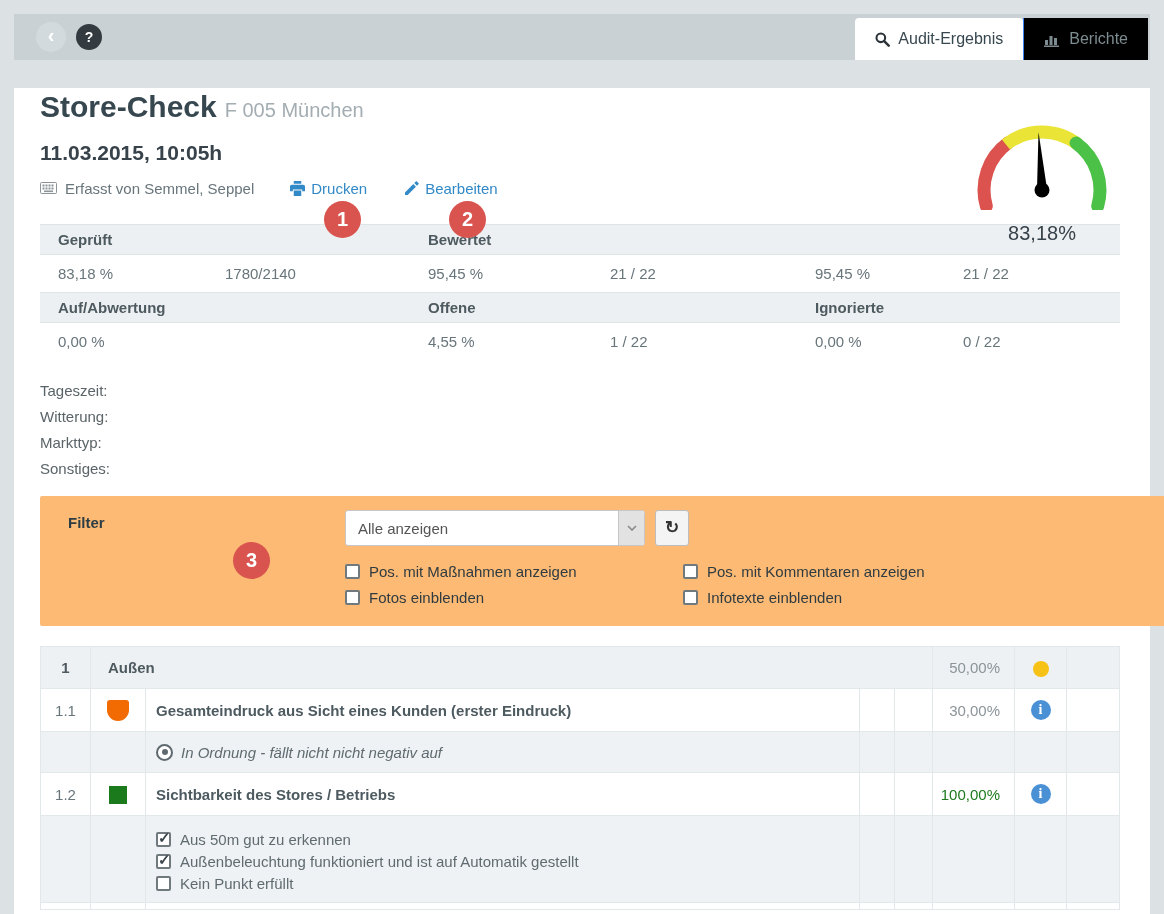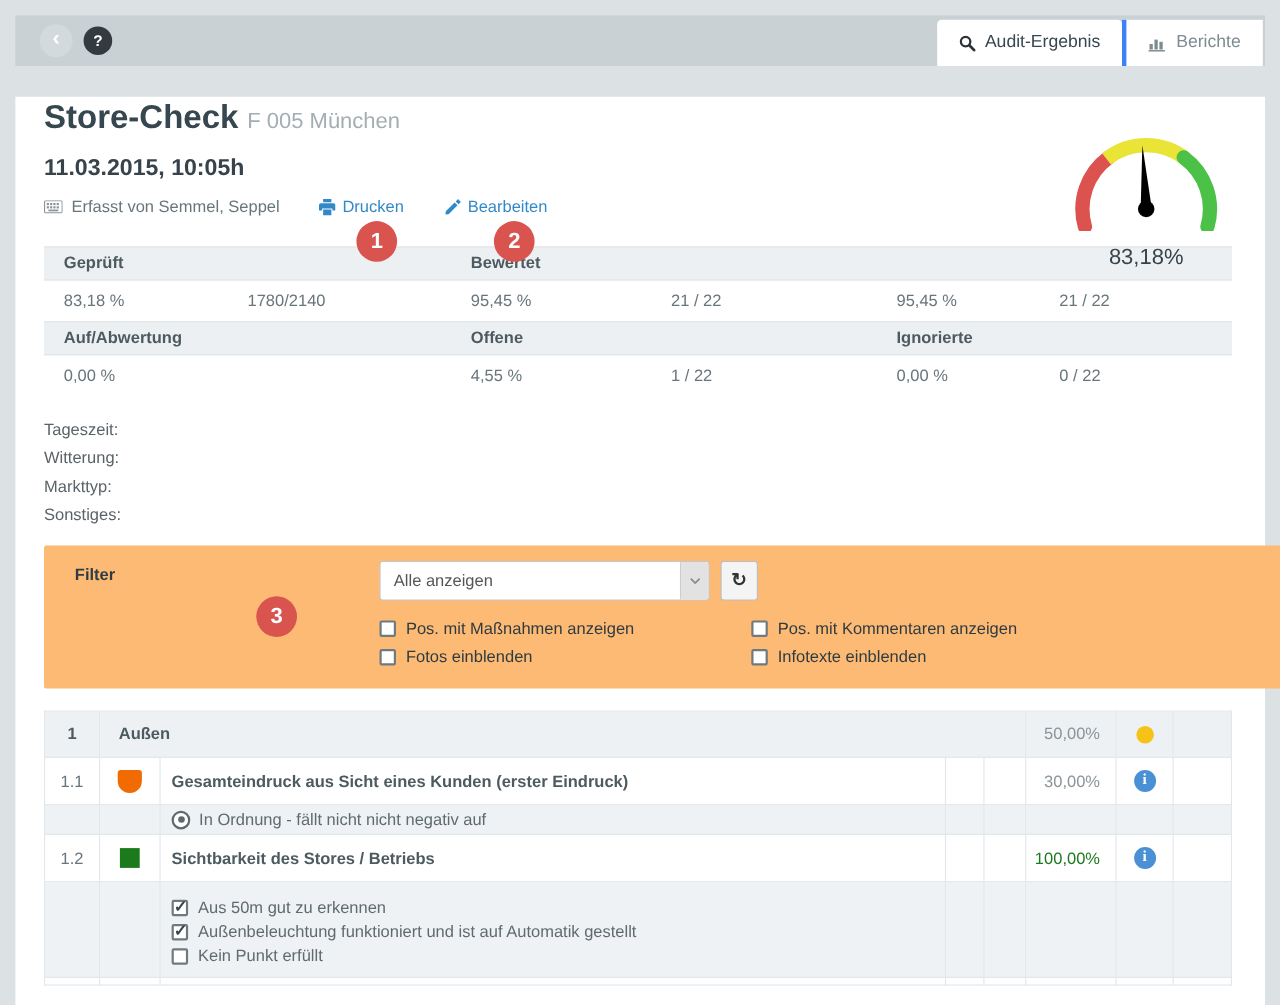--- a/index.html
+++ b/index.html
@@ -10,21 +10,21 @@
   
   .topbar { position:relative; height:46px; background:#c9d1d4; }
   .circle-btn { position:absolute; border-radius:50%; text-align:center; cursor:pointer; }
   .back-btn { left:22px; top:8px; width:30px; height:30px; background:#d2dadd; color:#fff;
     font-size:20px; line-height:27px; font-weight:bold; }
   .help-btn { left:62px; top:10px; width:26px; height:26px; background:#343b40; color:#fff;
     font-size:14px; line-height:26px; font-weight:bold; }
   .tabs { position:absolute; right:2px; bottom:0; display:flex; height:42px; }
   .tab { display:flex; align-items:center; gap:8px; padding:0 20px; font-size:16px; cursor:pointer; }
   .tab.active { background:#fff; border-radius:4px 4px 0 0; color:#37474f; }
-  .tab.inactive { background:#ffffff; border-left:4px solid #3b82f6; color:#7d8c91; }
+  .tab.inactive { background:#000000; border-left:1px solid #3b82f6; color:#7d8c91; }
   .tab svg { display:block; }
 
   
   .card { position:relative; background:#fff; height:854px; padding:0 30px 0 26px; }
 
   .page-title { margin-top:28px; font-size:30px; line-height:38px; color:#37474f; }
   .page-subtitle { font-size:20px; color:#a3adb2; font-weight:normal; margin-left:8px; }
   .date-line { margin-top:12px; font-size:21px; font-weight:bold; color:#37424a; }
 
   .meta-row { position:relative; margin-top:13px; height:20px; display:flex; align-items:center;
@@ -100,21 +100,21 @@
   td.t-info { text-align:center; }
   .shield-orange { display:inline-block; width:22px; height:21px; background:#f26a02;
     border-radius:3px 3px 11px 11px; vertical-align:middle; }
   .square-green { display:inline-block; width:18px; height:18px; background:#1b7a1b;
     vertical-align:middle; }
   .dot-yellow { display:inline-block; width:16px; height:16px; border-radius:50%;
     background:#f6c216; vertical-align:middle; }
   .info-icon { display:inline-block; width:20px; height:20px; border-radius:50%; background:#4a90d5;
     color:#fff; font-family:"Liberation Serif", serif; font-weight:bold; font-size:14px;
     line-height:20px; text-align:center; cursor:pointer; }
-  .opt-radio-row { height:27px; }
+  .opt-radio-row { height:41px;font-style:italic; }
   .opt-line { display:flex; align-items:center; padding-left:10px; color:#5f6b70; }
   .opt-multi { padding:12px 0 8px 10px; }
   .opt-multi .opt-line { padding-left:0; height:22px; }
   tr.filler-row td { height:7px; background:#fff; }
 </style>
 </head>
 <body>
 
 <div class="shell">
 

